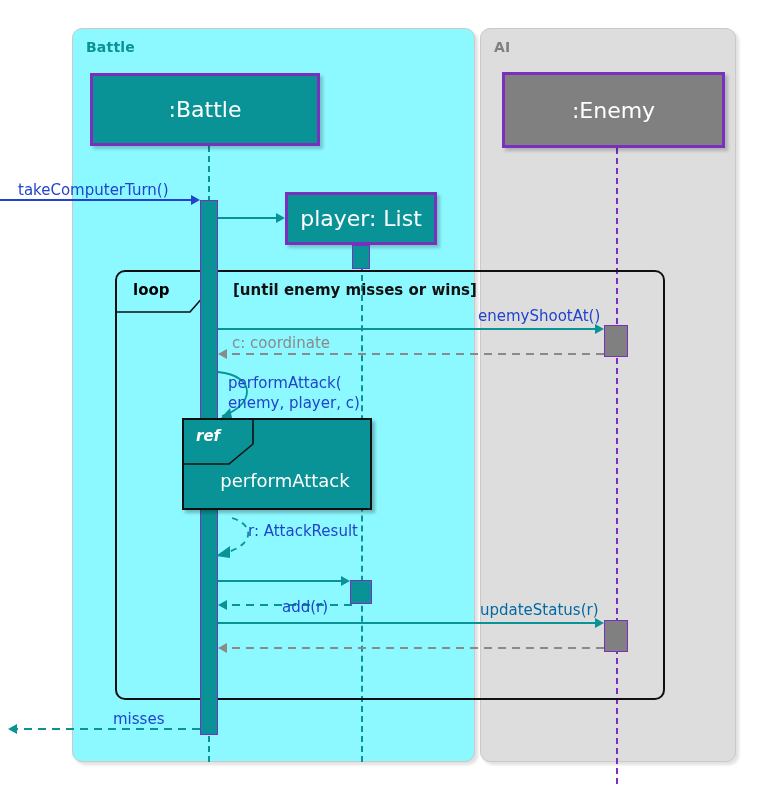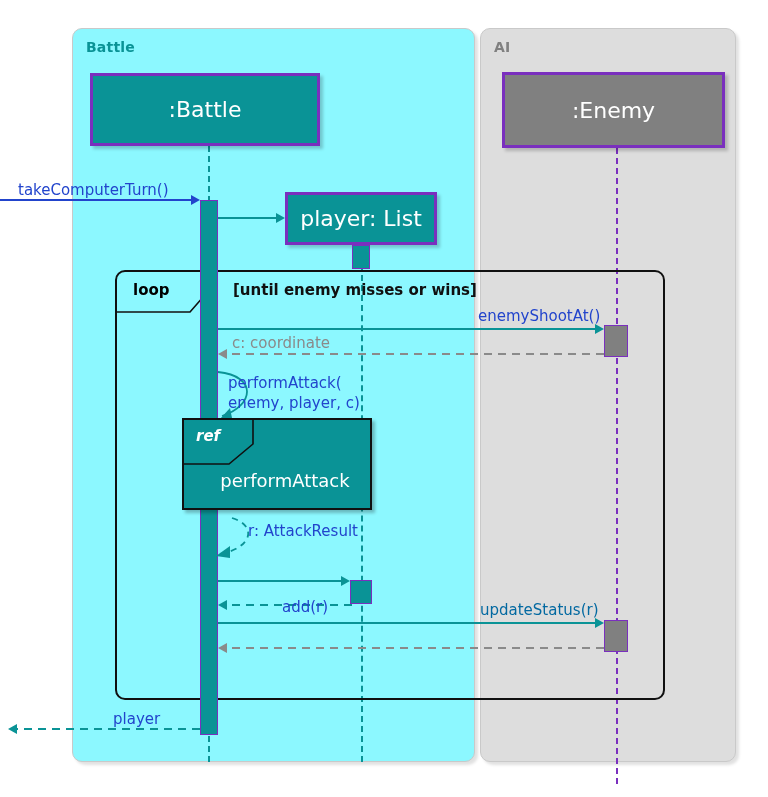--- a/index.html
+++ b/index.html
@@ -167,21 +167,21 @@
     </svg>
 
   <div class="msg-label" id="label-take-computer-turn" style="left: 18px; top: 180px; color: rgb(34, 68, 204);">takeComputerTurn()</div>
   <div class="msg-label" id="label-enemy-shoot-at" style="left: 478px; top: 306px; color: rgb(34, 68, 204);">enemyShootAt()</div>
   <div class="msg-label" id="label-coordinate-return" style="left: 232px; top: 333px; color: rgb(138, 138, 138);">c: coordinate</div>
   <div class="msg-label" id="label-perform-attack-self" style="left: 228px; top: 373px; color: rgb(34, 68, 204); ">performAttack(
 enemy, player, c)</div>
   <div class="msg-label" id="label-attack-result-return" style="left: 248px; top: 521px; color: rgb(34, 68, 204);">r: AttackResult</div>
   <div class="msg-label" id="label-add-r" style="left: 282px; top: 559px; color: rgb(34, 68, 204); margin-top: 38px;">add(r)</div>
   <div class="msg-label" id="label-update-status" style="left: 480px; top: 600px; color: #0369a1;">updateStatus(r)</div>
-  <div class="msg-label" id="label-reslist-return" style="left: 113px; top: 709px; color: rgb(34, 68, 204);">player</div>
+  <div class="msg-label" id="label-reslist-return" style="left: 113px; top: 709px; color: rgb(34, 68, 204);">misses</div>
 
   <div class="ref-box" id="ref-perform-attack" style="left: 182px; top: 418px; width: 190px; height: 92px;"></div>
   <svg class="overlay" id="ref-tag-svg">
       <path d="M 183 464 L 229 464 L 253 444 L 253 419" fill="none" stroke="#101010" stroke-width="1.6"></path>
     </svg>
   <div class="ref-tag" id="ref-perform-attack-tag" style="left: 196px; top: 427px;">ref</div>
   <div class="ref-title" id="ref-perform-attack-title" style="left: 182px; top: 470px; width: 190px; margin-left: 8px;">performAttack</div>
 
 </div>
 

